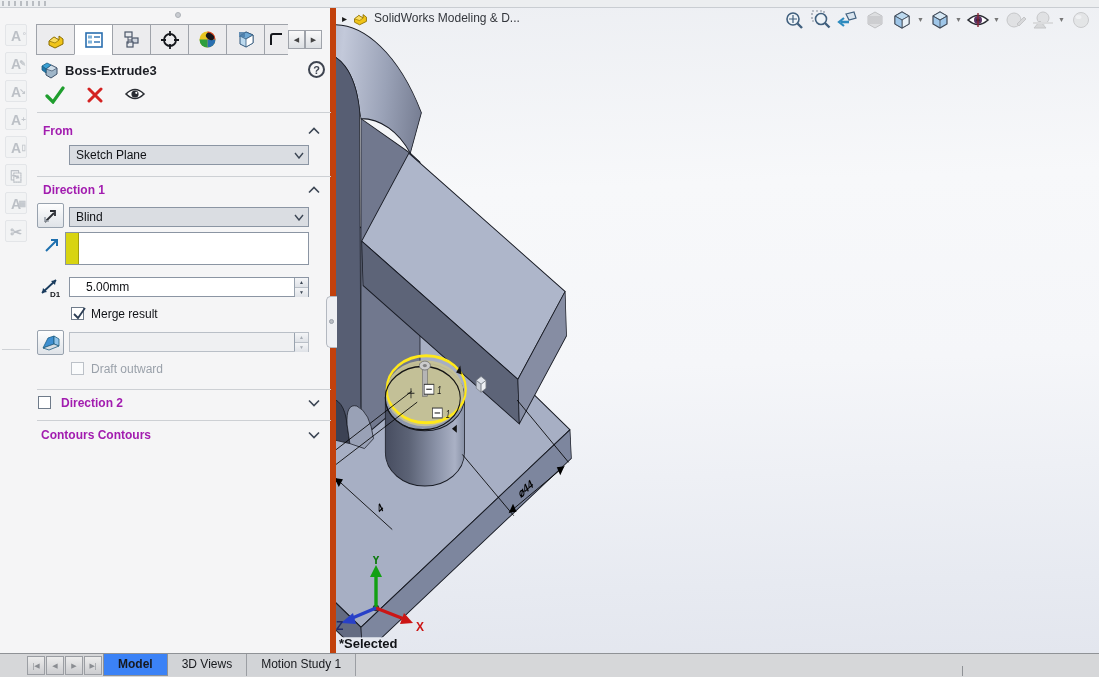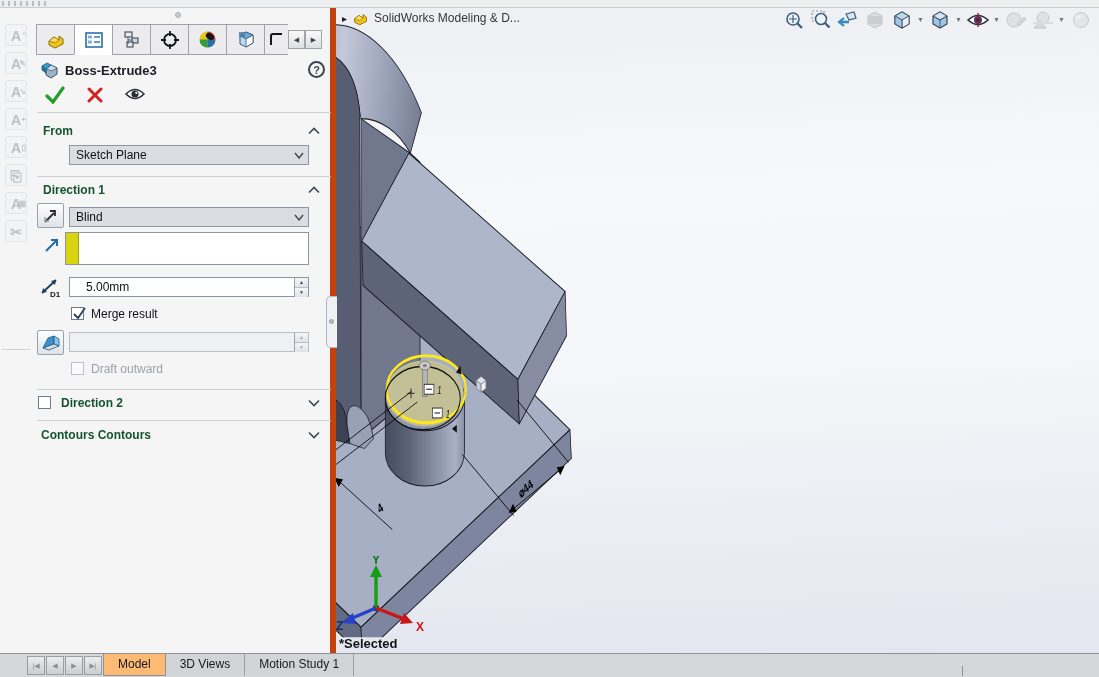--- a/index.html
+++ b/index.html
@@ -37,21 +37,21 @@
   
   #pm-title-row { position:absolute; left:6px; top:52px; width:292px; height:22px; }
   #pm-title { position:absolute; left:26px; top:3px; font-size:13px; font-weight:bold; color:#1c1e24; }
   #pm-help { position:absolute; right:6px; top:1px; width:17px; height:17px; border:2px solid #3e4450;
     border-radius:50%; color:#3e4450; font-size:11px; font-weight:bold; text-align:center; line-height:14px; }
   #pm-actions { position:absolute; left:10px; top:78px; height:22px; display:flex; gap:16px; }
   .act { width:24px; height:22px; text-align:center; }
 
   .sep { position:absolute; left:4px; width:294px; height:1px; background:#cdd0d4; }
 
-  .sec-label { position:absolute; font-size:12px; font-weight:bold; color:#14532d; }
+  .sec-label { position:absolute; font-size:12px; font-weight:bold; color:#a21caf; }
   .chev { position:absolute; right:10px; width:12px; height:8px; }
 
   .dd { position:absolute; left:36px; width:240px; height:20px; background:#dadde2;
     border:1px solid #8b95a3; font-size:12px; color:#101216; line-height:18px; padding-left:6px; }
   .dd .dchev { position:absolute; right:4px; top:6px; }
 
   .field { position:absolute; left:36px; width:240px; height:20px; background:#fff;
     border:1px solid #8b95a3; font-size:12px; color:#101216; line-height:18px; padding-left:16px; }
   .spin { position:absolute; right:0; top:0; width:14px; height:18px; border-left:1px solid #98a2ae;
     display:flex; flex-direction:column; }
@@ -94,21 +94,21 @@
   #iso-label { position:absolute; left:3px; top:628px; font-size:13px; font-weight:bold; color:#101216; }
 
   
   #bottom-bar { left:0; top:653px; width:1099px; height:24px; background:#d6d7d9; border-top:1px solid #8f9296; }
   #nav-btns { position:absolute; left:27px; top:2px; display:flex; }
   .nav-btn { width:18px; height:19px; background:linear-gradient(#ececec,#cccdd0); border:1px solid #9b9ea3;
     margin-right:1px; font-size:7px; color:#8a8d92; text-align:center; line-height:18px; }
   #doc-tabs { position:absolute; left:103px; top:0px; display:flex; height:22px; }
   .dtab { padding:0 14px; font-size:12px; color:#17191d; line-height:21px; background:#d2d4d7;
     border-right:1px solid #9b9ea3; }
-  .dtab.active { background:#fdba74; font-weight:normal; border:1px solid #8f9296; border-top:none; }
+  .dtab.active { background:#3b82f6; font-weight:bold; border:1px solid #8f9296; border-top:none; }
   #bb-div { position:absolute; left:962px; top:12px; width:1px; height:10px; background:#8f9296; }
 
   svg text { font-family:"Liberation Sans", sans-serif; }
 </style>
 </head>
 <body>
 
 <div id="top-strip" class="abs">
     <div class="marks"></div>
   </div>

